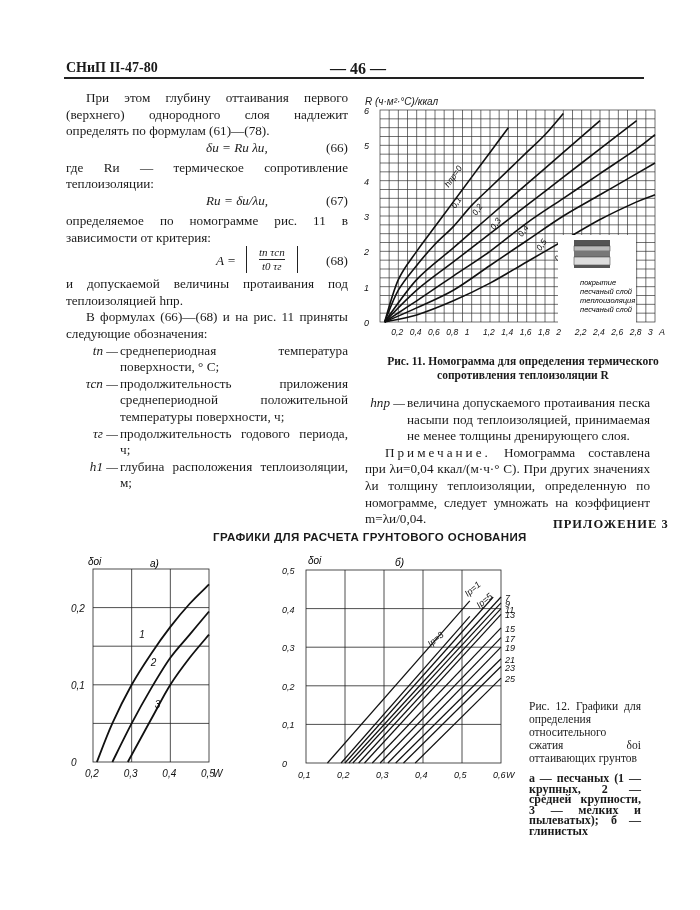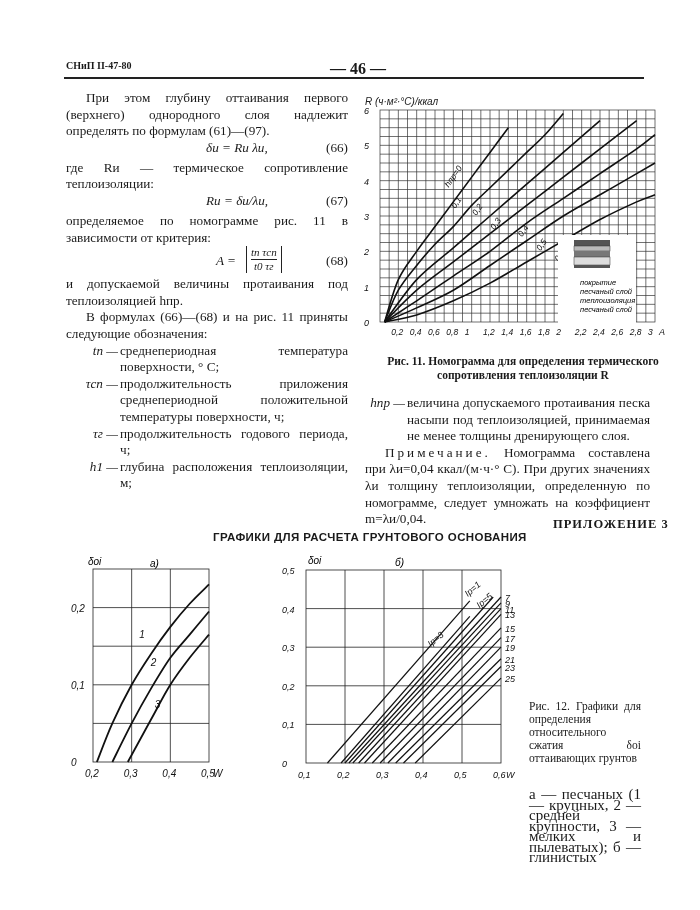--- a/index.html
+++ b/index.html
@@ -1,59 +1,59 @@
 <!DOCTYPE html>
 <html><head>
 <meta charset="utf-8">
 <style>
   html,body{margin:0;padding:0;background:#fff;}
   body{width:700px;height:910px;position:relative;overflow:hidden;color:#1a1a1a;
        font-family:"Liberation Serif","DejaVu Serif",serif;}
-  .hdr-left{position:absolute;left:66px;top:60px;font-weight:bold;font-size:10px;}
+  .hdr-left{position:absolute;left:66px;top:60px;font-weight:bold;font-size:14px;}
   .hdr-center{position:absolute;left:330px;top:60px;font-weight:bold;font-size:16px;}
   .hdr-rule{position:absolute;left:64px;top:77px;width:580px;height:0;border-top:2px solid #222;}
   .col{position:absolute;font-size:13.2px;line-height:16.6px;text-align:justify;}
   .col p{margin:0;}
   .ind{text-indent:20px;}
   .formula{position:relative;height:20px;font-style:italic;}
   .formula .f{position:absolute;left:140px;}
   .formula .n{position:absolute;right:0;font-style:normal;}
   .legend-row{display:flex;}
   .legend-row .sym{width:52px;text-align:right;font-style:italic;flex:none;padding-right:2px;}
   .legend-row .txt{flex:1;}
   .caption{position:absolute;font-size:11.5px;line-height:14px;text-align:center;font-weight:bold;}
   .spaced{letter-spacing:3px;}
   .app3{position:absolute;left:553px;top:517px;font-weight:bold;font-size:12.5px;letter-spacing:1px;}
   .sect-title{position:absolute;left:213px;top:531px;font-family:"Liberation Sans","DejaVu Sans",sans-serif;font-weight:bold;font-size:11.5px;letter-spacing:0.4px;}
   svg text{font-family:"Liberation Sans","DejaVu Sans",sans-serif;font-style:italic;}
   .cap12{position:absolute;left:529px;top:700px;width:112px;font-size:11.5px;line-height:13px;text-align:justify;}
-  .cap12 .small{font-size:15px;line-height:10.5px;margin-top:24px;}
+  .cap12 .small{font-size:12px;line-height:10.5px;margin-top:8px;font-weight:bold;}
 </style>
 </head>
 <body>
 
 <div class="hdr-left">СНиП II-47-80</div>
 <div class="hdr-center">— 46 —</div>
 <div class="hdr-rule"></div>
 
 <div class="col" style="left:66px;top:90px;width:282px;">
-  <p class="ind">При этом глубину оттаивания первого (верхнего) однородного слоя надлежит определять по формулам (61)—(97).</p>
+  <p class="ind">При этом глубину оттаивания первого (верхнего) однородного слоя надлежит определять по формулам (61)—(78).</p>
   <div class="formula">
     <span class="f">δи = Rи λи,</span>
     <span class="n">(66)</span>
   </div>
   <p>где Rи — термическое сопротивление теплоизоляции:</p>
   <div class="formula">
     <span class="f">Rи = δи/λи,</span>
     <span class="n">(67)</span>
   </div>
   <p>определяемое по номограмме рис. 11 в зависимости от критерия:</p>
   <div class="formula" style="height:30px;">
     <span class="f" style="left:150px;top:7px;">A =</span>
-    <span style="position:absolute;left:180px;top:0;border-left:1px solid #222;border-right:1px solid #222;padding:0 4px;text-align:center;font-size:11px;line-height:13px;">
+    <span style="position:absolute;left:180px;top:0;border-left:1px solid #222;border-right:1px solid #222;padding:0 12px;text-align:center;font-size:11px;line-height:13px;">
       <span style="display:block;border-bottom:1px solid #222;">tп τсп</span>
       <span style="display:block;">t0 τг</span>
     </span>
     <span class="n" style="top:7px;">(68)</span>
   </div>
   <p>и допускаемой величины протаивания под теплоизоляцией hпр.</p>
   <p class="ind">В формулах (66)—(68) и на рис. 11 приняты следующие обозначения:</p>
   <div class="legend-row">
       <span class="sym">tп —</span>
       <span class="txt">среднепериодная температура поверхности, ° С;</span>

